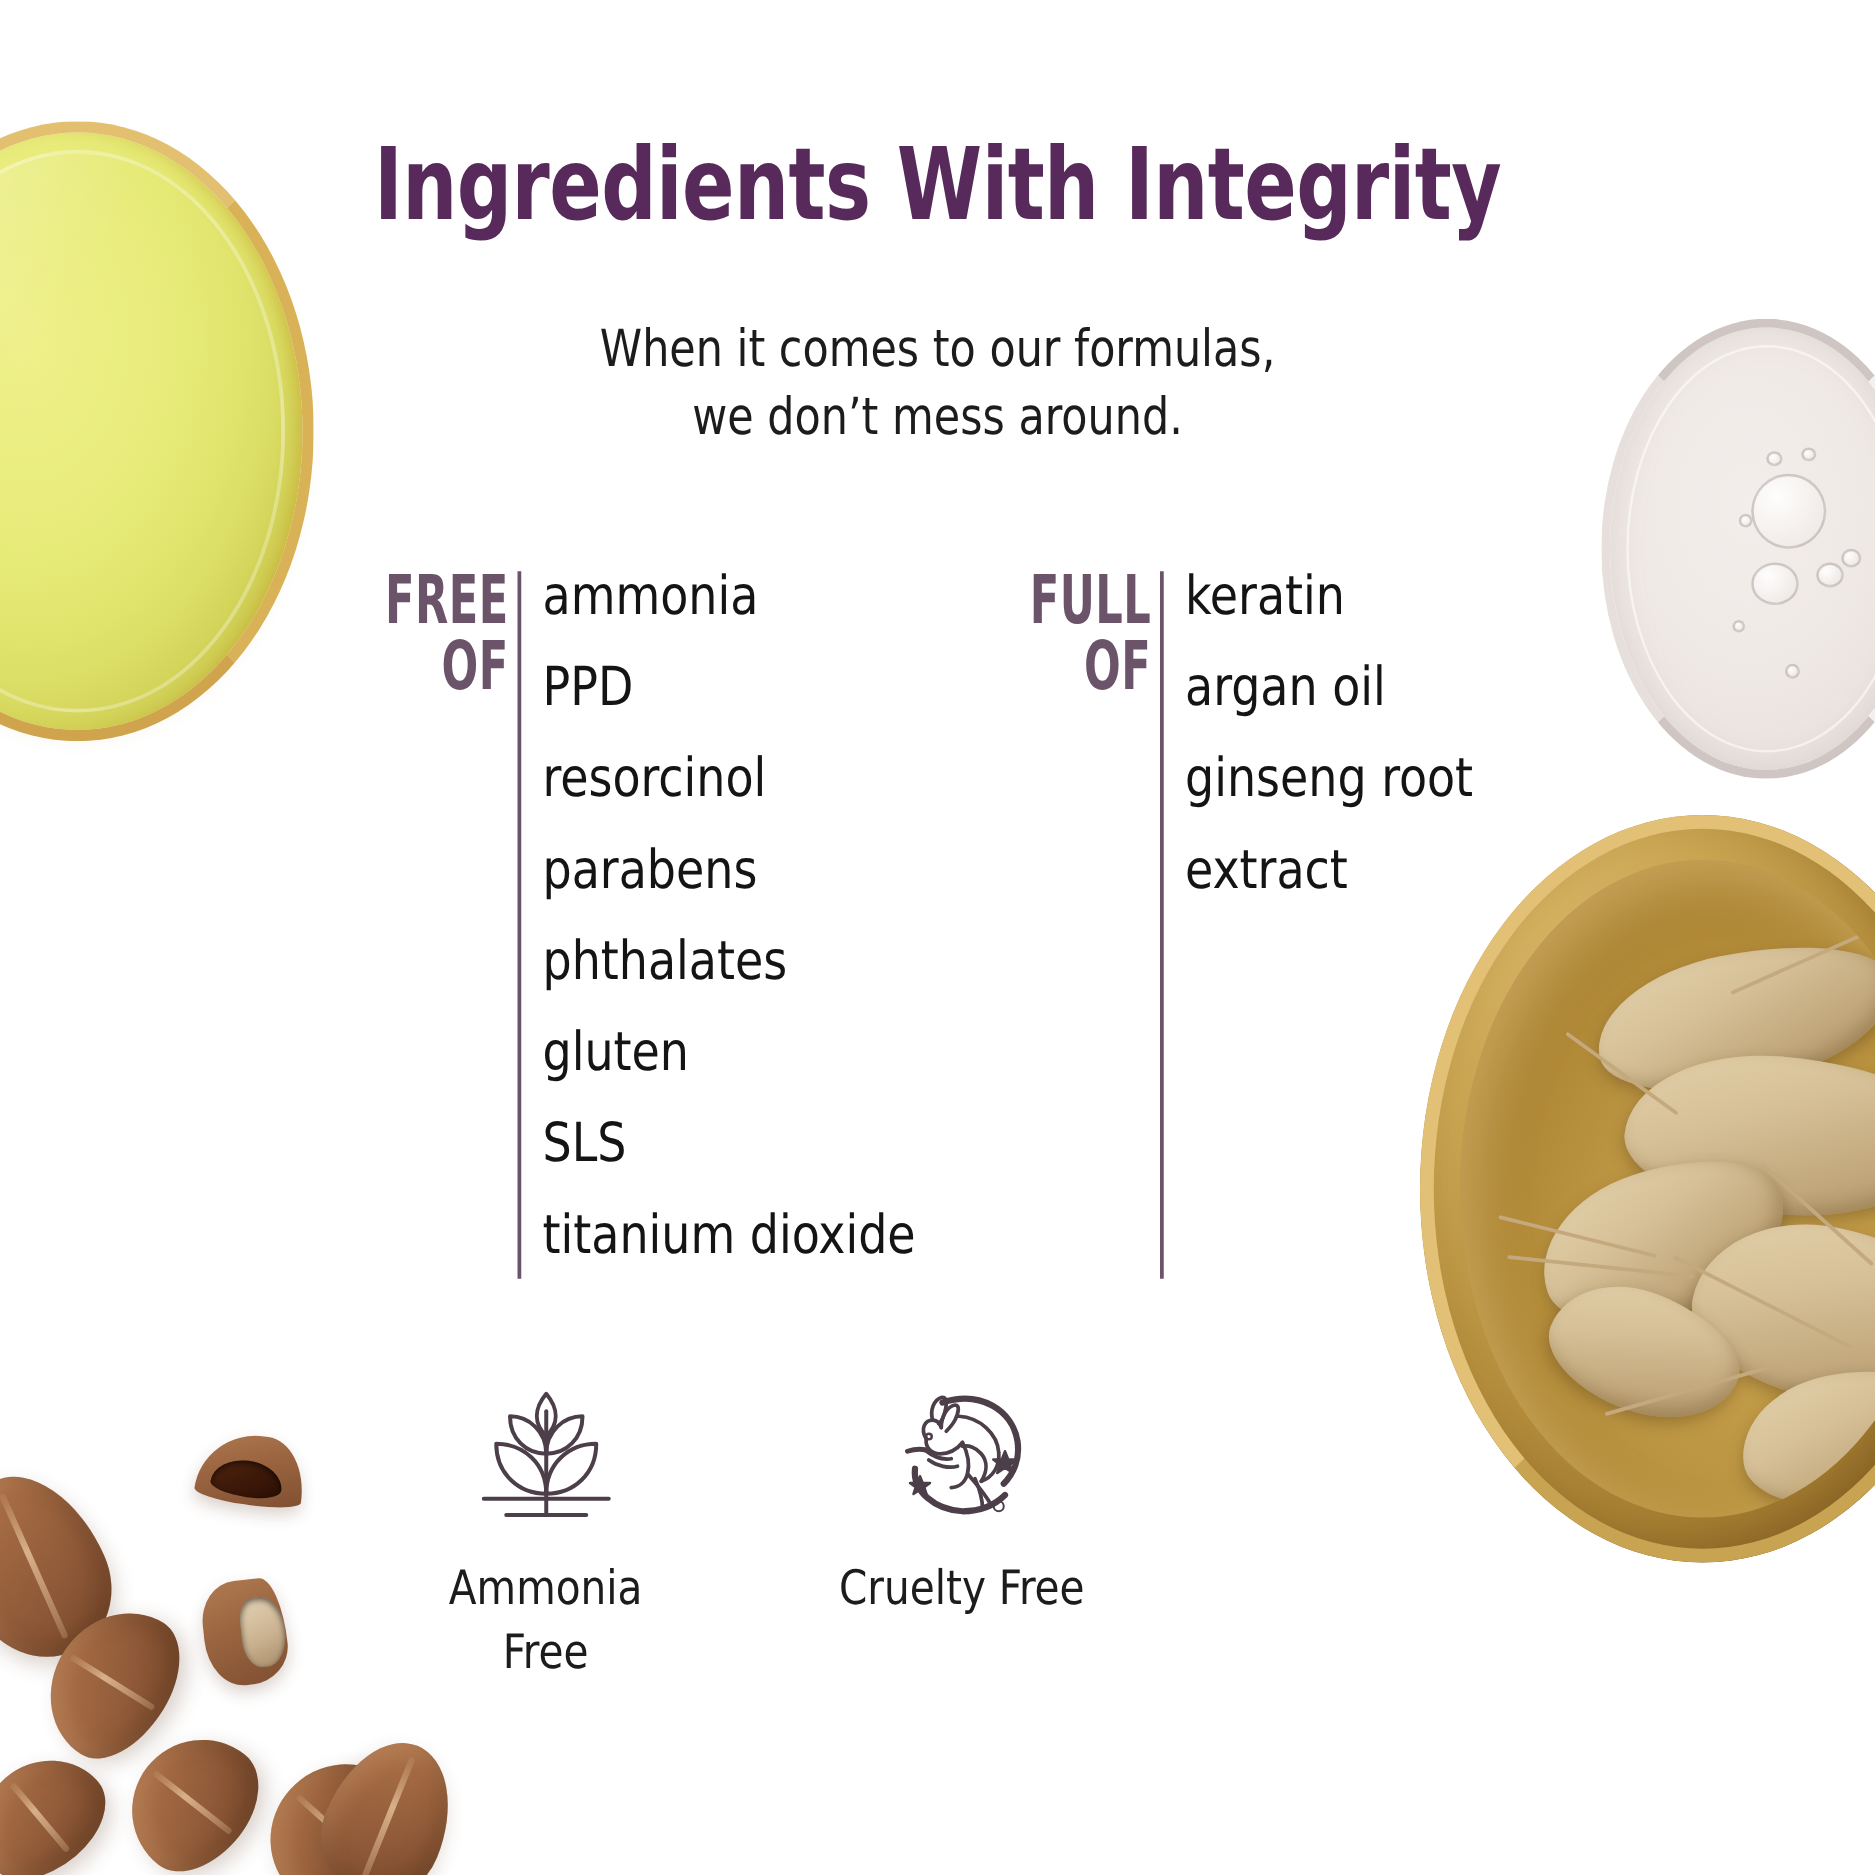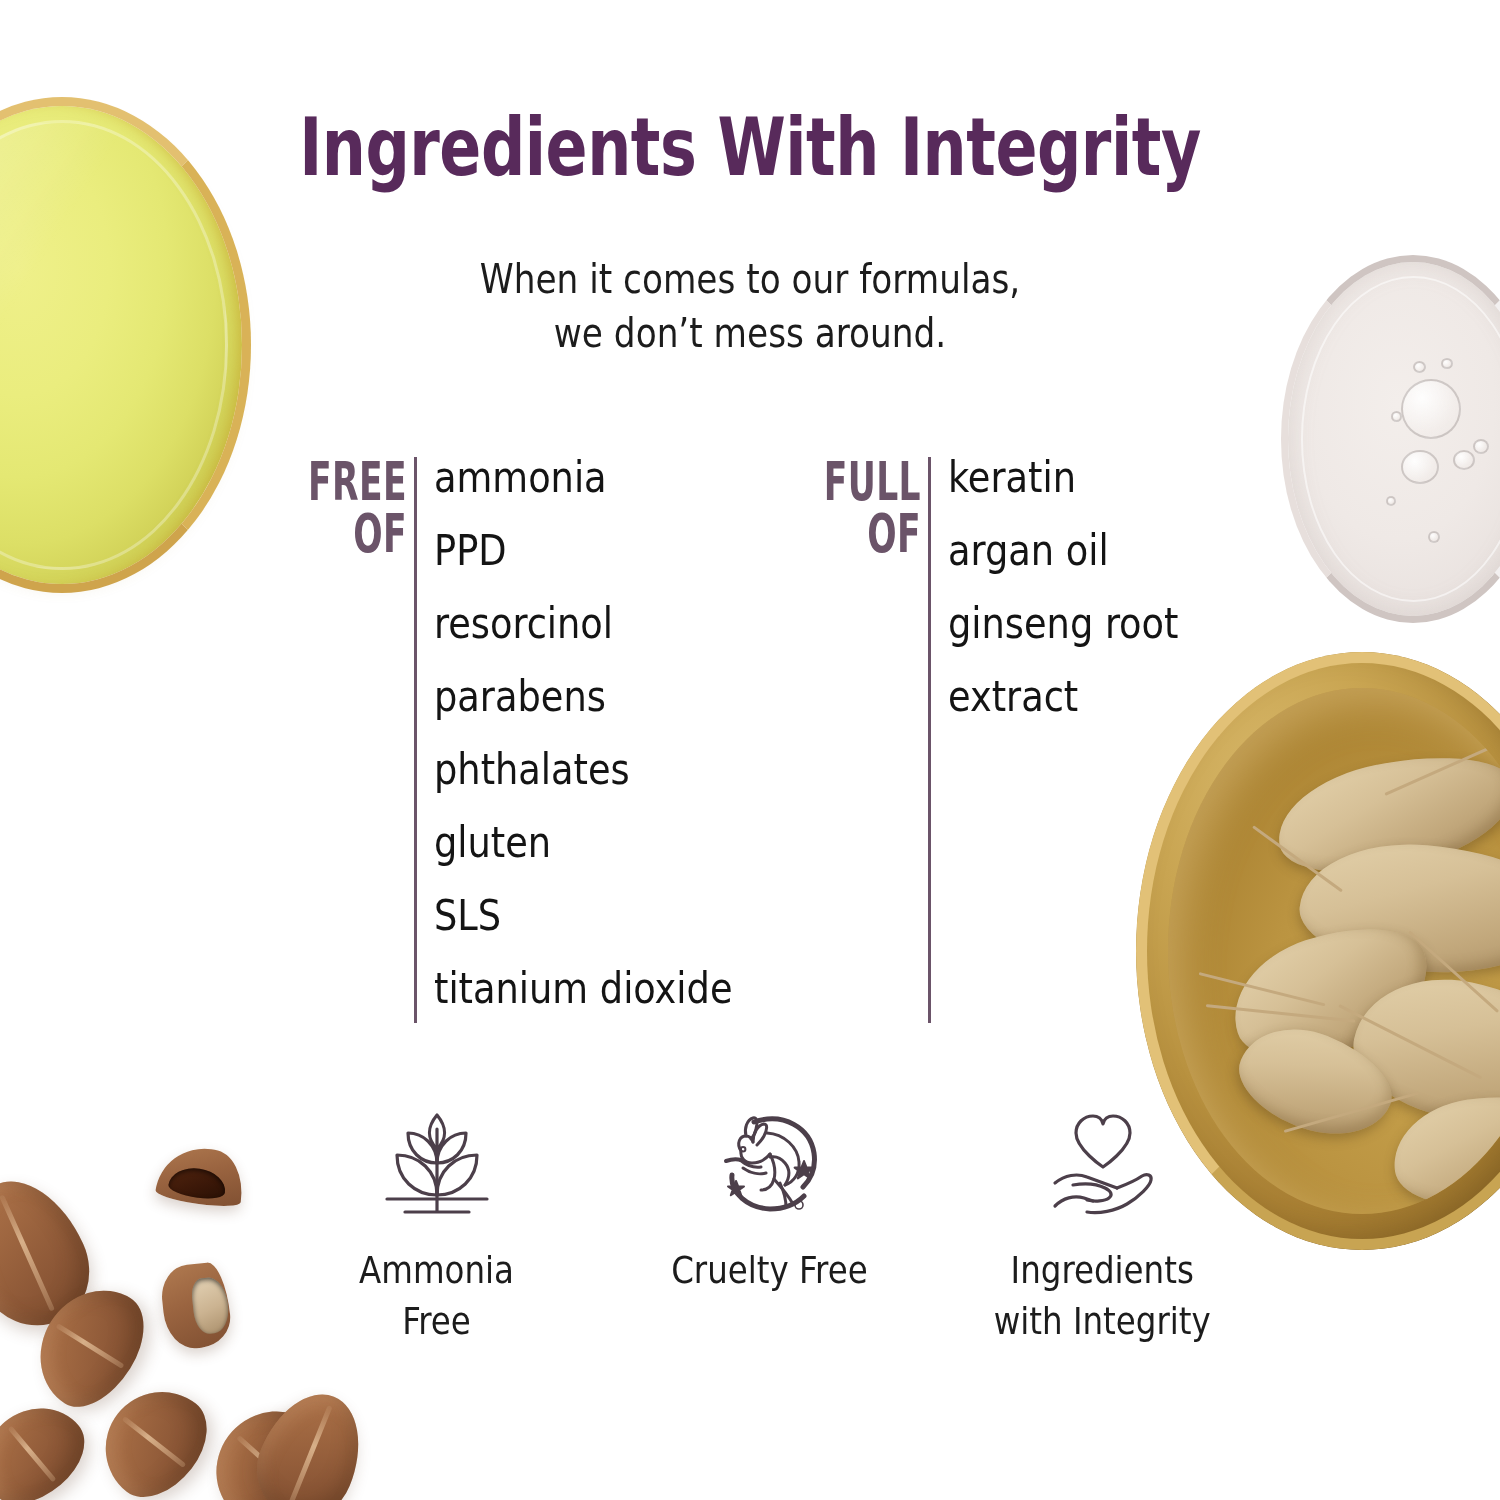--- a/index.html
+++ b/index.html
@@ -459,34 +459,16 @@
         <path d="M26 76 L28.2 81.4 L34 81.4 L29.4 84.8 L31.2 90.2 L26 86.8 L20.8 90.2 L22.6 84.8 L18 81.4 L23.8 81.4 Z" stroke-width="2" fill="#4c3f4a"></path>
 
         <circle cx="89" cy="100" r="4" stroke-width="1.6"></circle>
       </svg>
       <div class="badge-label">
         <span class="ln">Cruelty Free</span>
         <span class="ln"></span>
       </div>
     </div>
 
-    <div class="badge">
-      <svg class="badge-icon" viewBox="0 0 120 122" fill="none" stroke="#4c3f4a" stroke-width="3.2" stroke-linecap="round" stroke-linejoin="round">
-
-        <path d="M60 62 C60 62 33 44 33 28 C33 18 41 11 50 11 C55 11 59 14 60 19 C61 14 65 11 70 11 C79 11 87 18 87 28 C87 44 60 62 60 62 Z"></path>
-
-        <path d="M12 78 C22 70 34 68 44 72 L74 83"></path>
-
-        <path d="M74 83 C82 80 92 76 99 71 C104 68 109 70 108 75 C107 81 96 92 84 99 C72 106 56 109 44 107"></path>
-
-        <path d="M30 80 C42 78 54 79 62 83 C68 86 70 90 66 93 C62 96 52 97 44 95"></path>
-
-        <path d="M12 101 C20 93 31 90 41 93 L50 96"></path>
-      </svg>
-      <div class="badge-label">
-        <span class="ln">Ingredients</span>
-        <span class="ln">with Integrity</span>
-      </div>
-    </div>
 
   </div>
 
 </div>
 
 </body></html>

